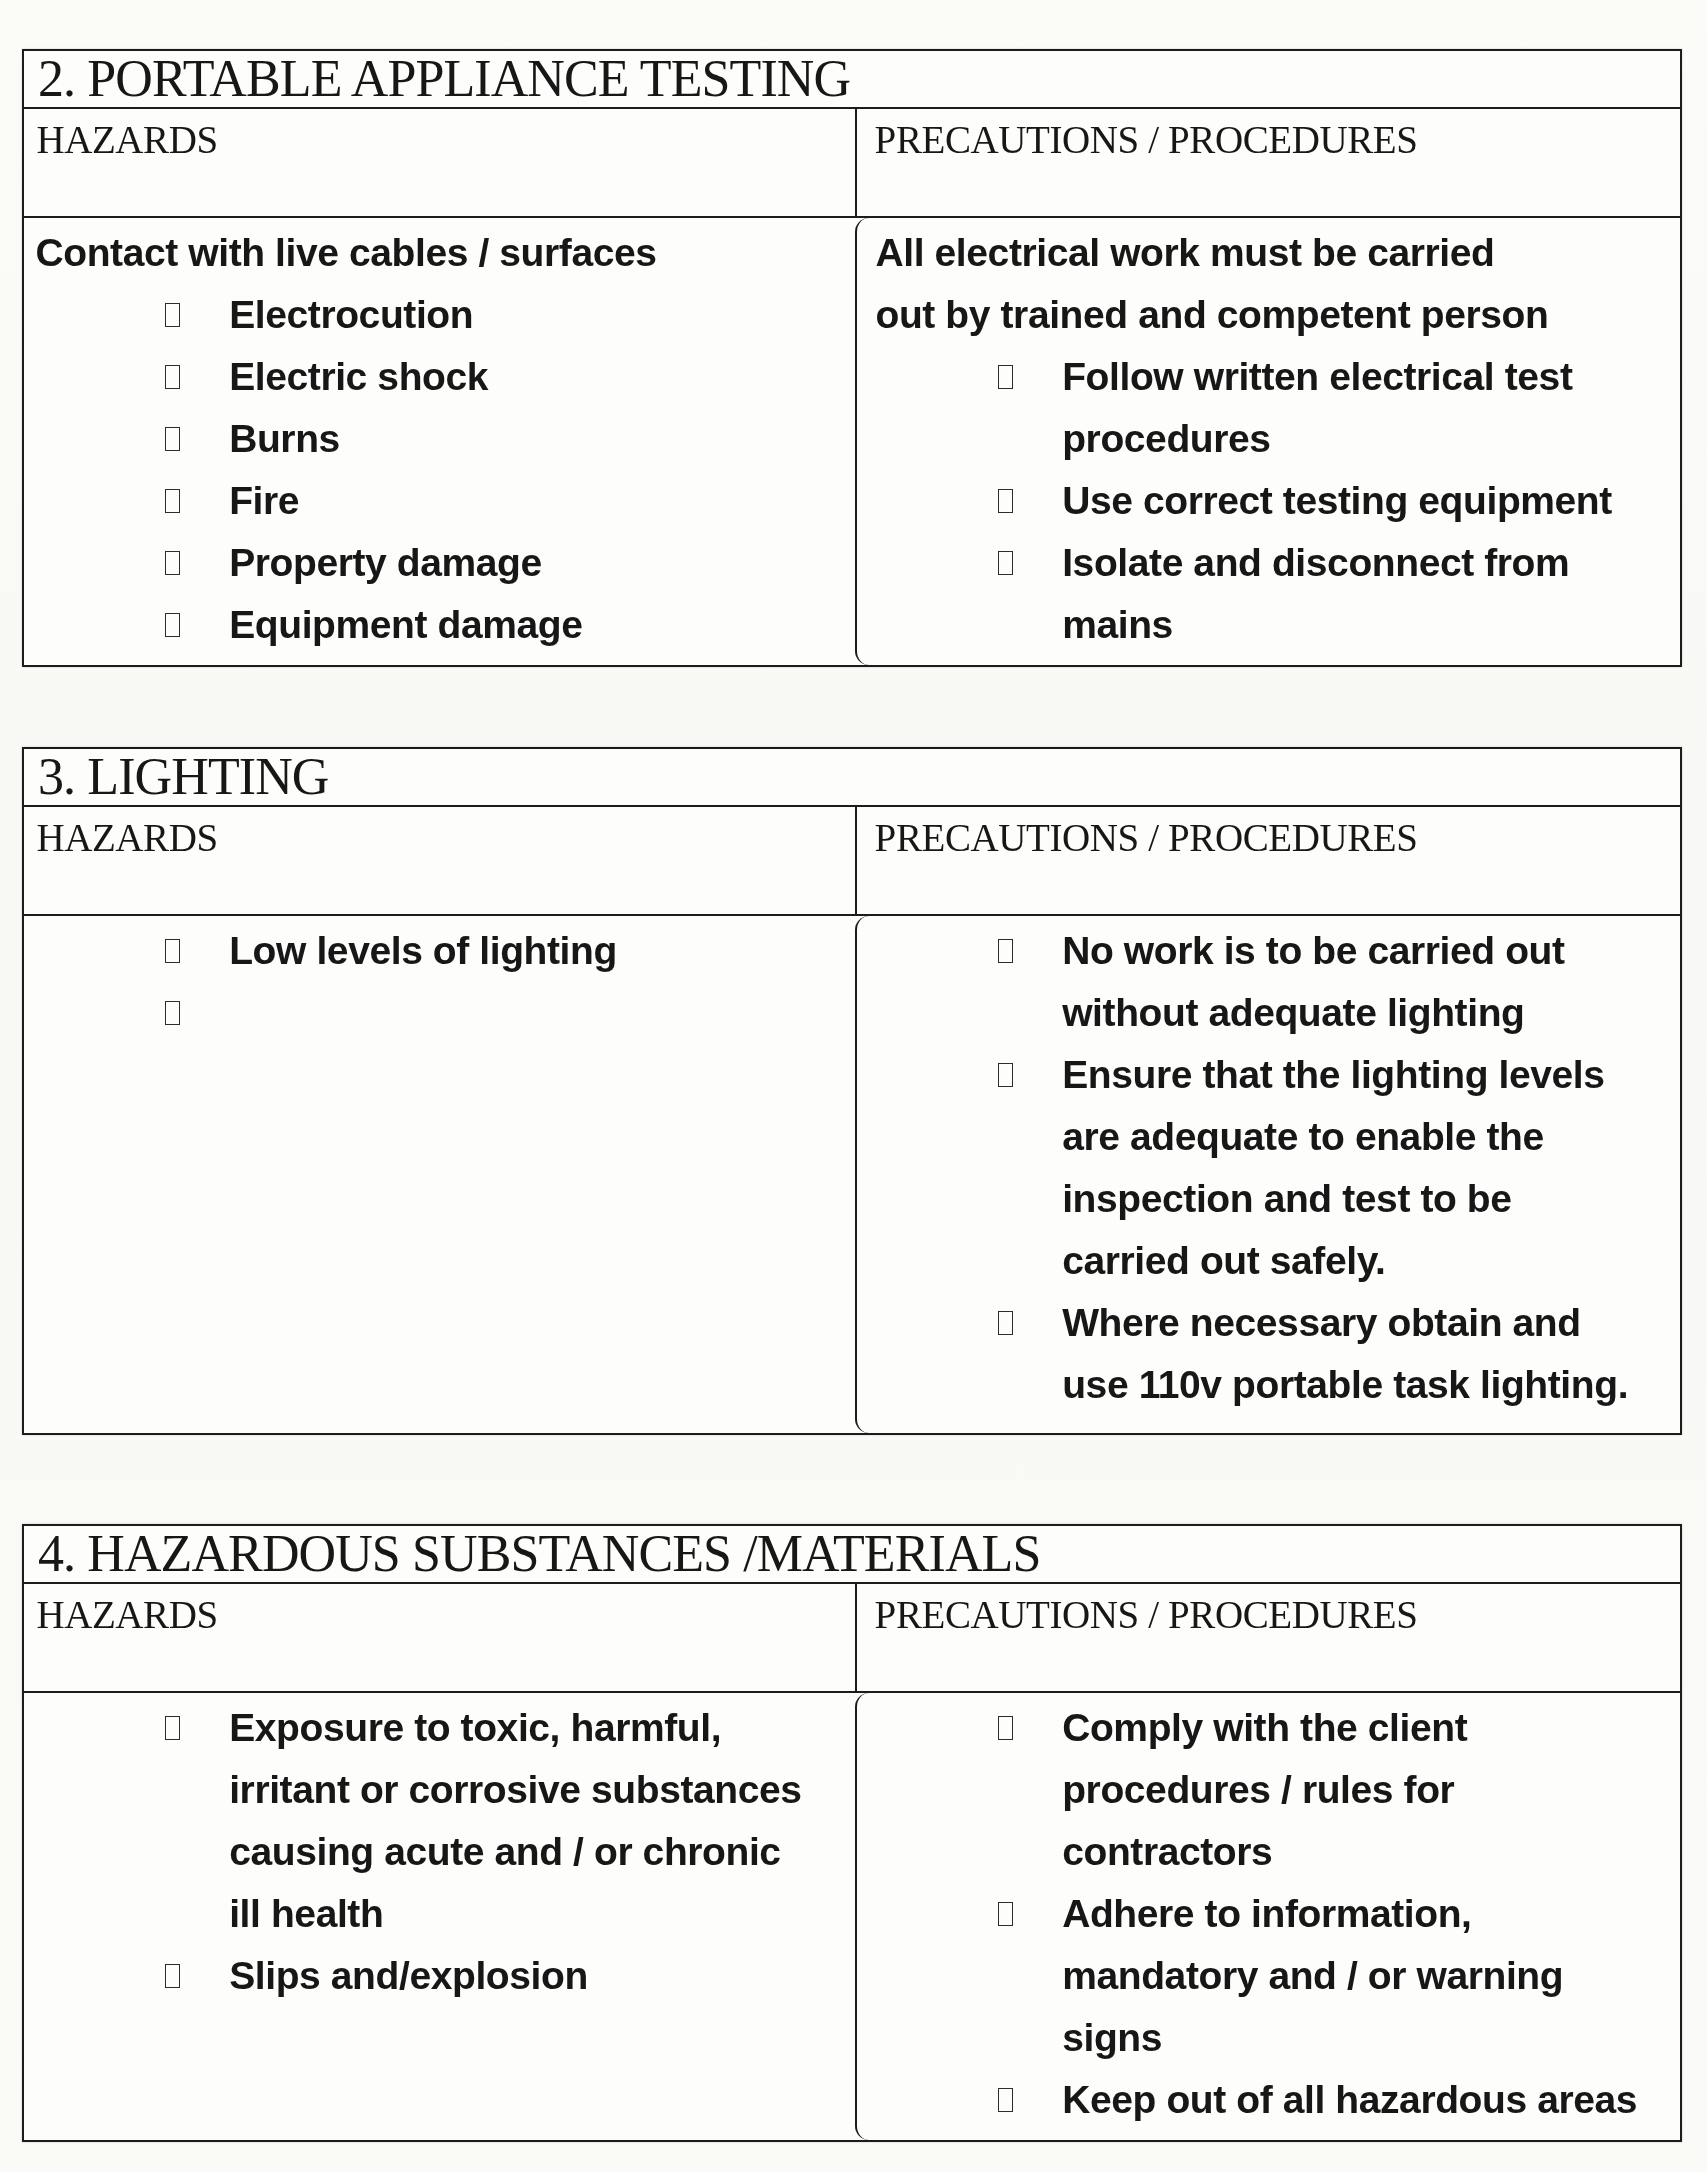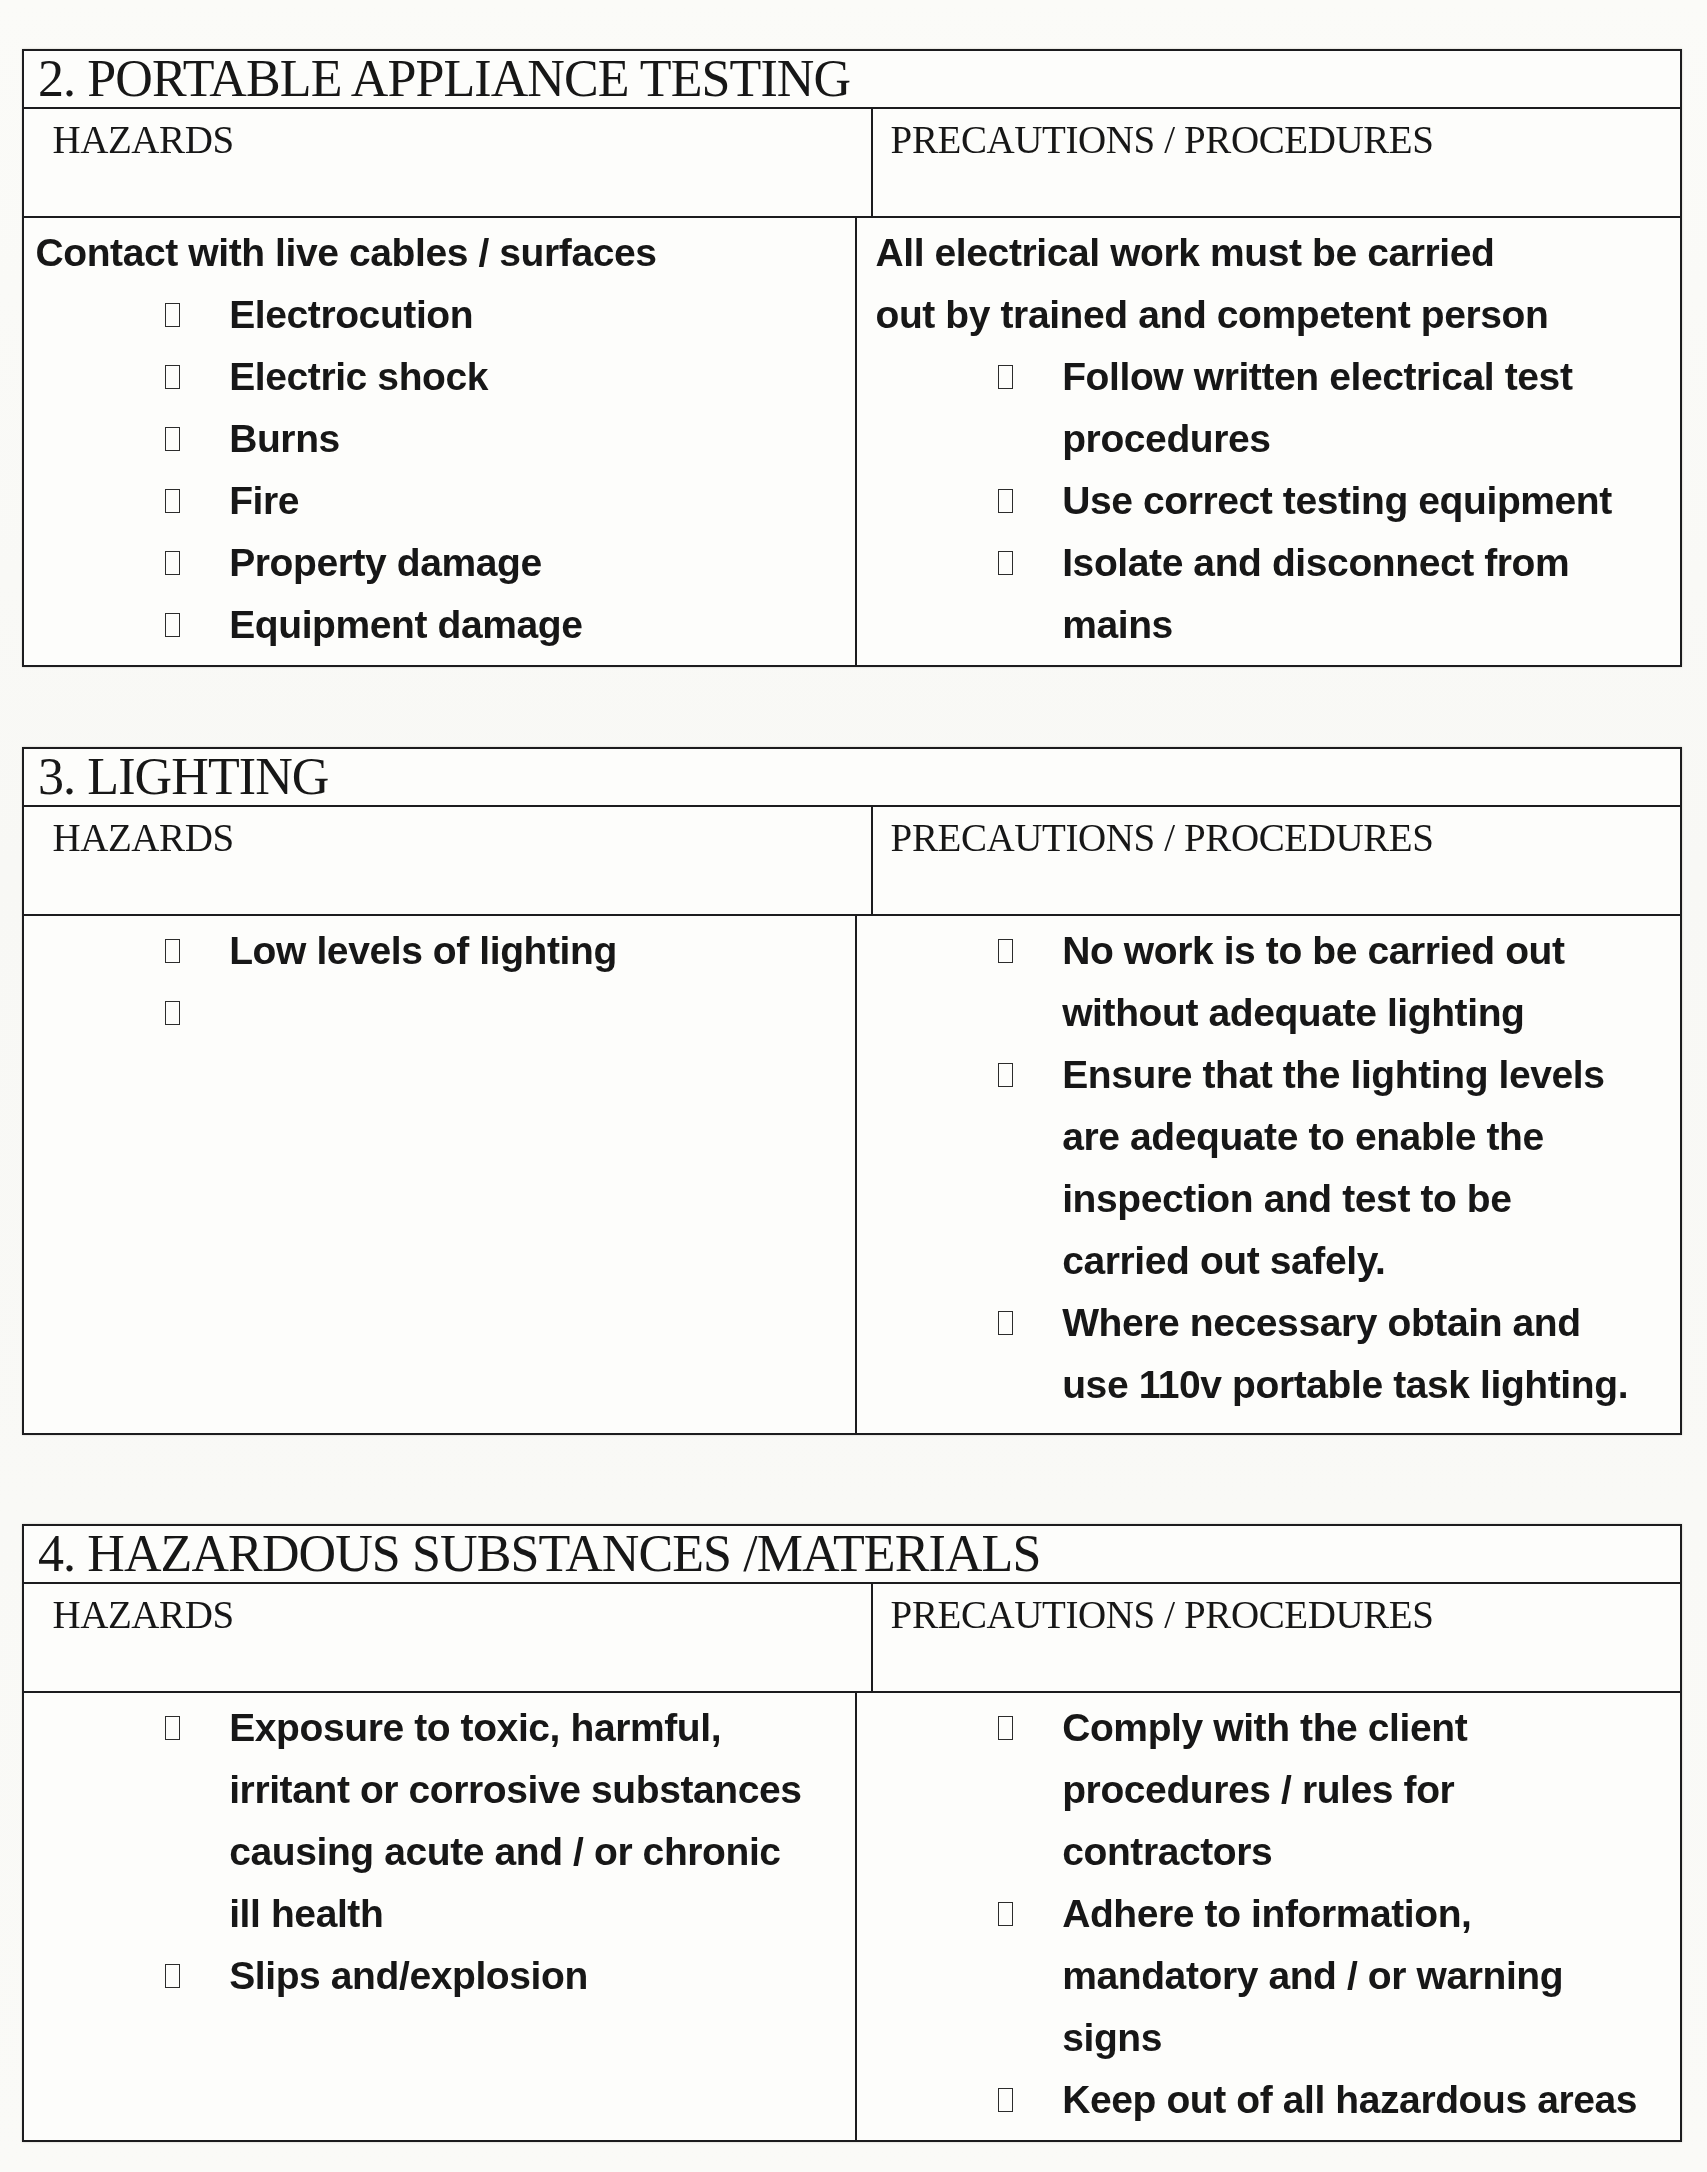--- a/index.html
+++ b/index.html
@@ -47,21 +47,20 @@
     overflow: hidden;
   }
   .header-row {
     display: flex;
     height: 107px;
     border-bottom: 2.6px solid #1c1c1e;
     font-family: "Liberation Serif", serif;
     font-size: 39px;
     letter-spacing: -0.4px;
     line-height: 51px;
-    padding-left: 16px;
   }
   .header-cell-hazards {
     width: 831px;
     box-sizing: border-box;
     padding: 5.3px 0 0 12.4px;
   }
   .header-cell-precautions {
     flex: 1;
     border-left: 2.6px solid #1c1c1e;
     box-sizing: border-box;
@@ -81,20 +80,21 @@
     box-sizing: border-box;
     padding: 3.5px 12.4px 0 0;
     overflow: hidden;
   }
   .body-cell-precautions {
     flex: 1;
     border-left: 2.6px solid #1c1c1e;
     box-sizing: border-box;
     padding: 3.5px 14px 0 0;
     overflow: hidden;
+    border-radius: 14px;
   }
   .intro {
     margin: 0;
     padding-left: 11.5px;
     white-space: pre-line;
   }
   .body-cell-precautions .intro { padding-left: 18.5px; }
   .bullet-row {
     display: flex;
     align-items: flex-start;

